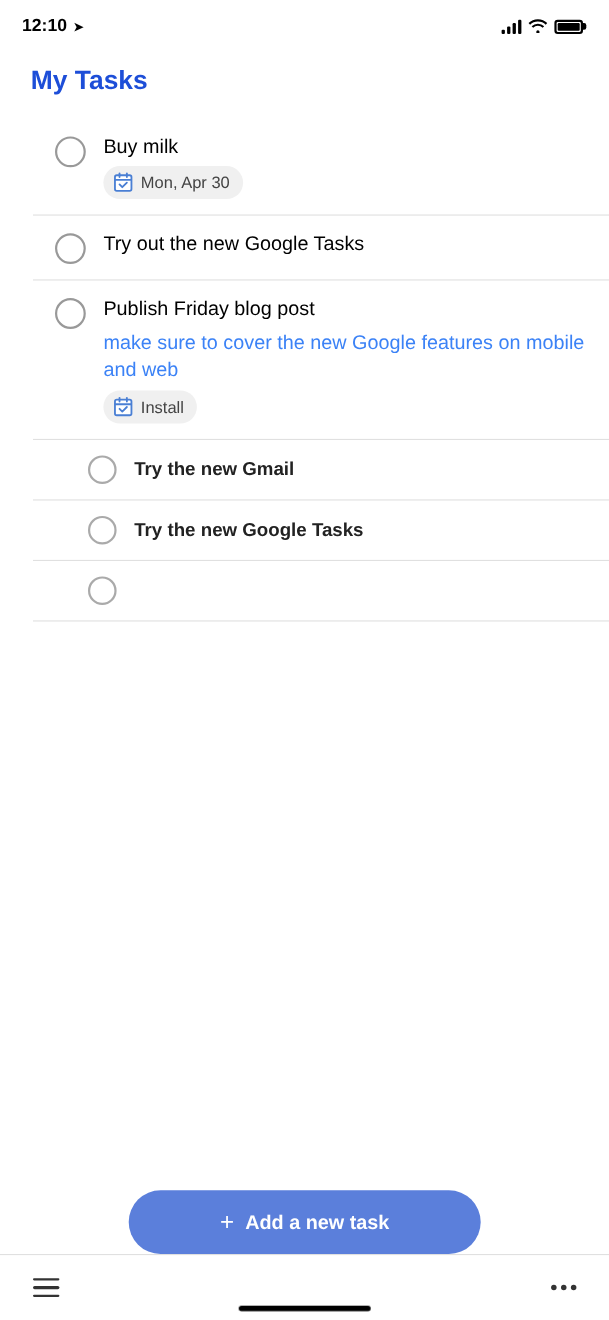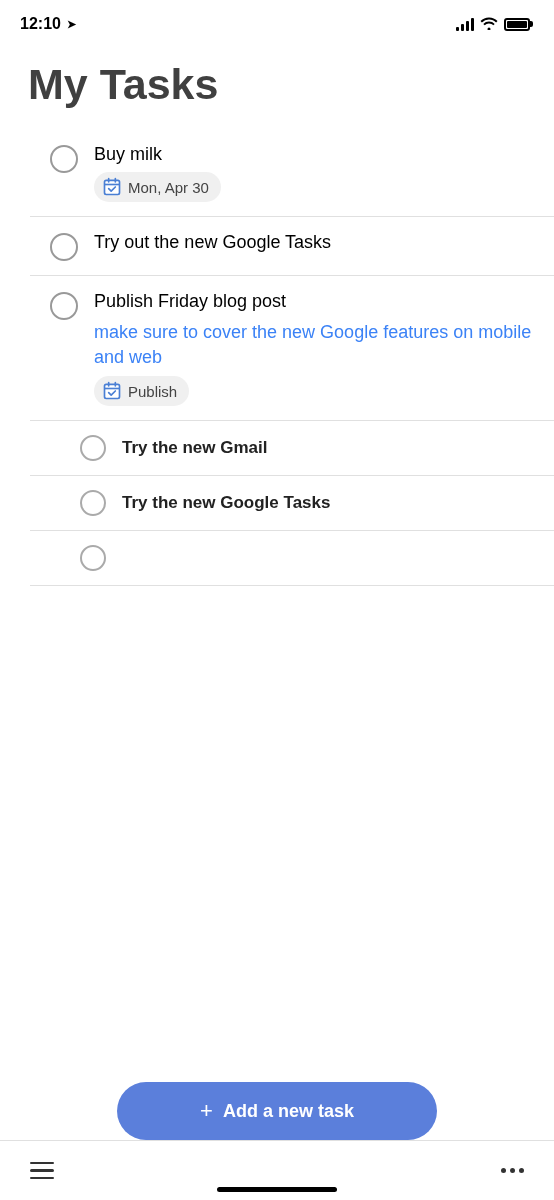--- a/index.html
+++ b/index.html
@@ -81,23 +81,23 @@
 
     .battery-fill {
       width: 100%;
       height: 100%;
       background: #000;
       border-radius: 1px;
     }
 
     
     .page-title {
-      font-size: 43px;
+      font-size: 24px;
       font-weight: 700;
-      color: #404040;
+      color: #1d4ed8;
       padding: 16px 28px 20px 28px;
     }
 
     
     .task-list {
       width: 100%;
       margin-left: 30px;
     }
 
     .task-item {
@@ -341,21 +341,21 @@
       <span class="task-title">Publish Friday blog post</span>
       <span class="task-subtitle">make sure to cover the new Google features on mobile and web</span>
       <div class="task-date-badge">
         <svg class="calendar-icon-svg" viewBox="0 0 24 24" fill="none">
           <rect x="3" y="4" width="18" height="17" rx="2" stroke="#4a7fd4" stroke-width="2" fill="white"></rect>
           <line x1="3" y1="9" x2="21" y2="9" stroke="#4a7fd4" stroke-width="2"></line>
           <line x1="8" y1="2" x2="8" y2="6" stroke="#4a7fd4" stroke-width="2" stroke-linecap="round"></line>
           <line x1="16" y1="2" x2="16" y2="6" stroke="#4a7fd4" stroke-width="2" stroke-linecap="round"></line>
           <polyline points="8,14 11,17 16,12" stroke="#4a7fd4" stroke-width="2" stroke-linecap="round" stroke-linejoin="round" fill="none"></polyline>
         </svg>
-        <span class="task-date-text">Publish</span>
+        <span class="task-date-text">Install</span>
       </div>
     </div>
   </div>
 
   <div class="task-item-small">
     <div class="task-checkbox-small"></div>
     <span class="task-title-small">Try the new Gmail</span>
   </div>
 
   <div class="task-item-small">

